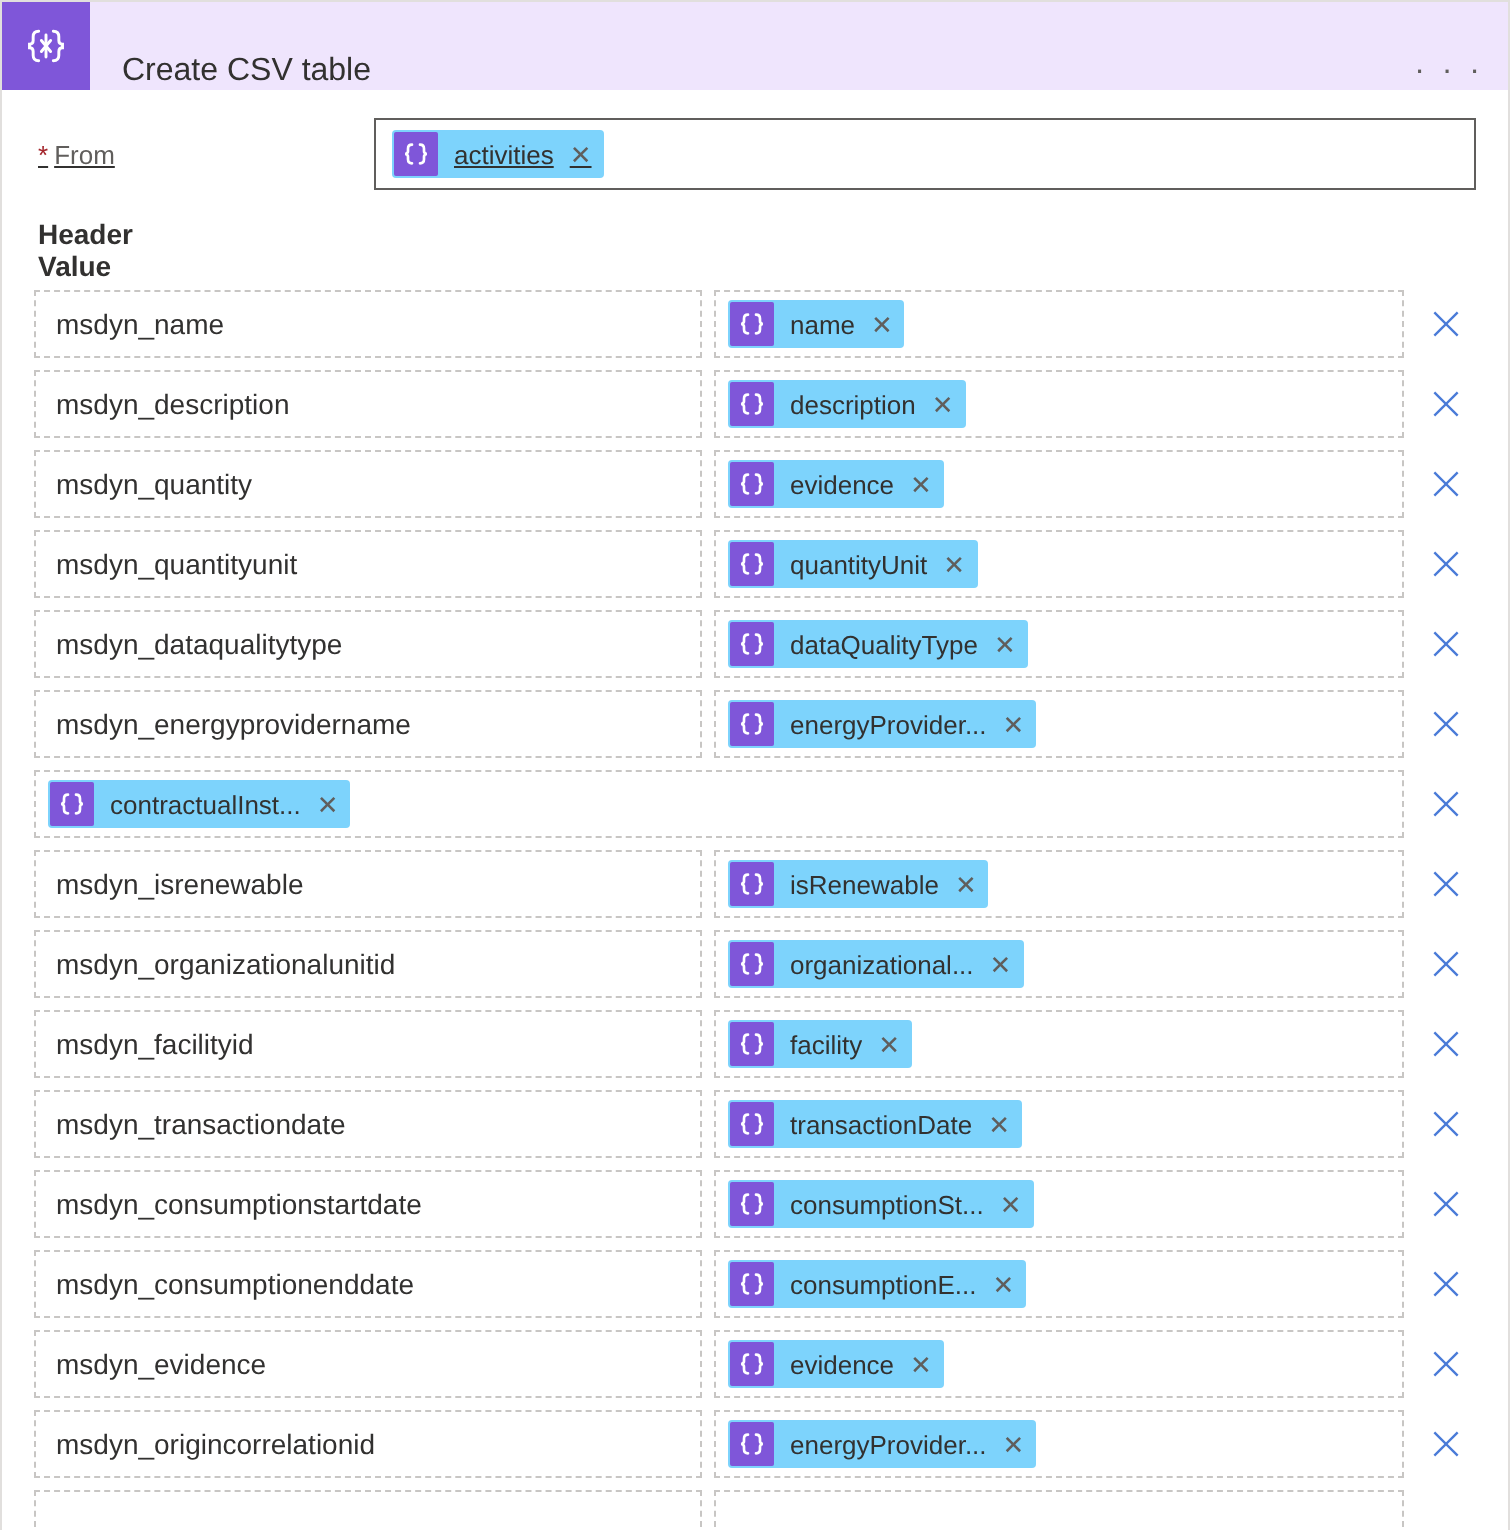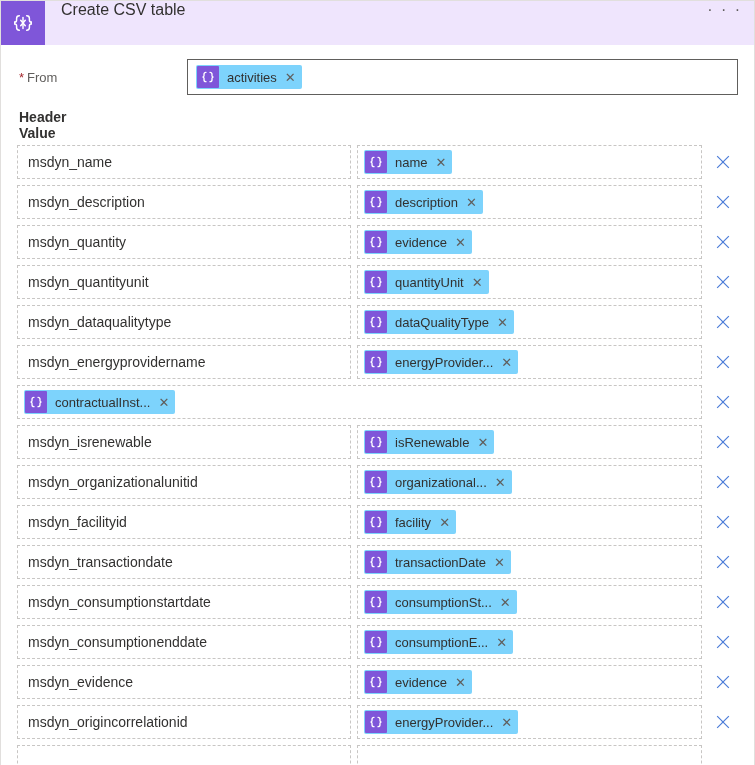--- a/index.html
+++ b/index.html
@@ -10,21 +10,21 @@
     color: #323130;
     background: #fff;
     width: 755px;
   }
   .card {
     border: 1px solid #e1dfdd;
     background: #fff;
   }
   .card-header {
     display: flex;
-    align-items: flex-start;
+    align-items: flex-end;
     background: #EFE5FD;
     height: 44px;
     padding: 0 12px 0 0;
   }
   .card-header .icon-tile {
     width: 44px;
     height: 44px;
     background: #7F56D9;
     display: flex;
     align-items: center;
@@ -44,20 +44,21 @@
     letter-spacing: 2px;
     cursor: pointer;
   }
   .card-body {
     padding: 14px 16px 10px 16px;
   }
   .from-row {
     display: flex;
     align-items: center;
     margin-bottom: 14px;
+    text-decoration: underline;
   }
   .from-label {
     width: 170px;
     flex: none;
     font-size: 13px;
     color: #605e5c;
     padding-left: 2px;
   }
   .from-label .req {
     color: #a4262c;

